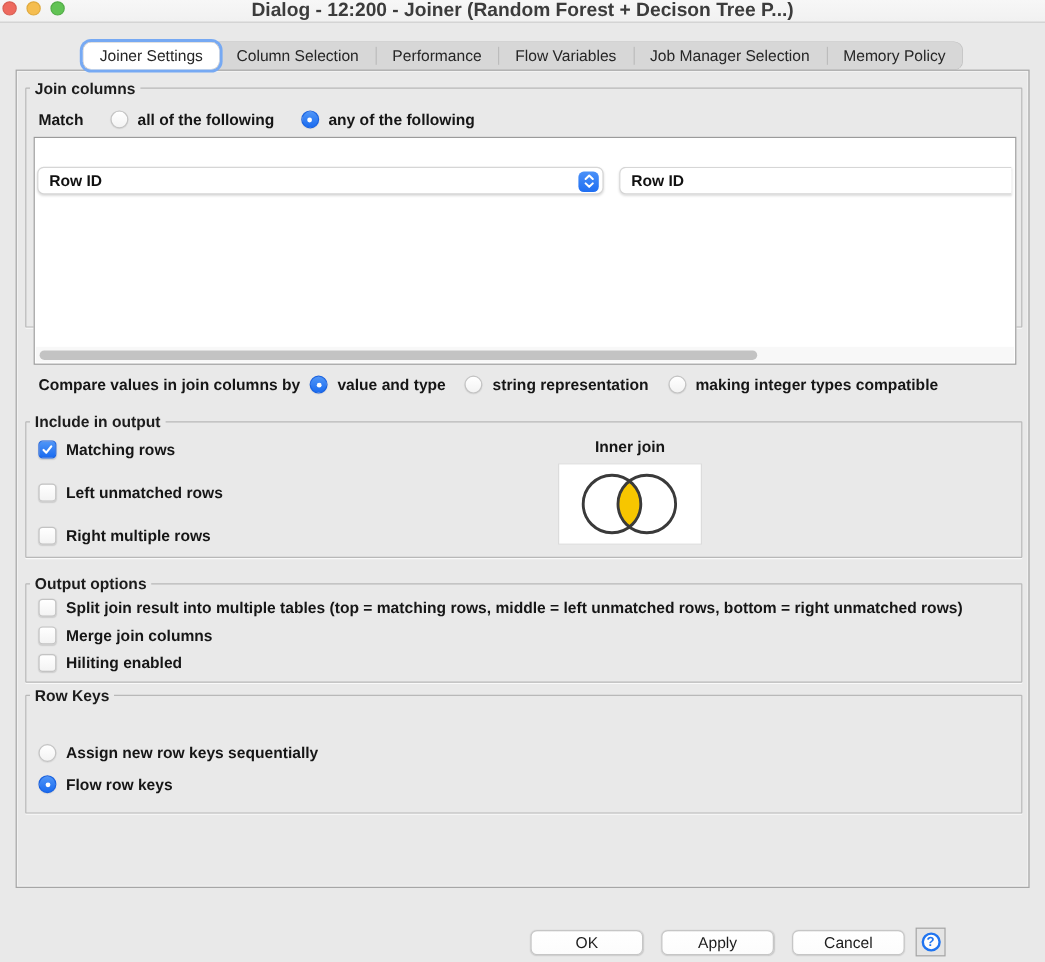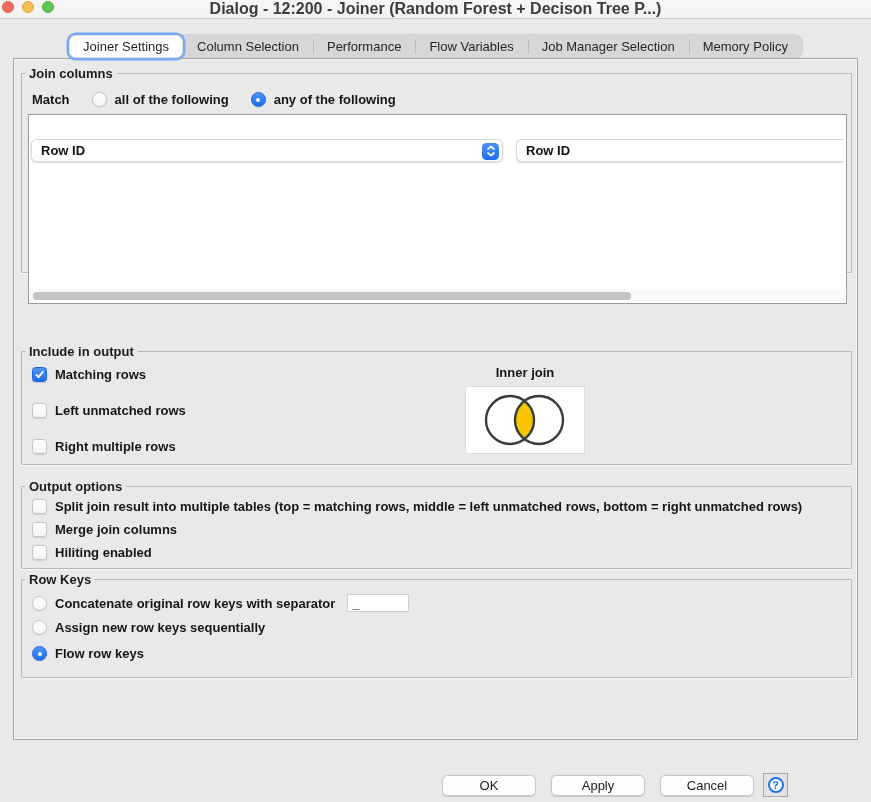--- a/index.html
+++ b/index.html
@@ -251,20 +251,31 @@
           </span>
         </div>
         <div class="combo right">
           <span class="combo-val">Row ID</span>
         </div>
         <div class="hscroll">
           <div class="thumb"></div>
         </div>
       </div>
 
+      <div class="ctl-row" id="row-compare">
+        <span class="lbl">Compare values in join columns by</span>
+        <span class="radio checked"></span>
+        <span class="lbl">value and type</span>
+        <span class="gap"></span>
+        <span class="radio"></span>
+        <span class="lbl">string representation</span>
+        <span class="gap"></span>
+        <span class="radio"></span>
+        <span class="lbl">making integer types compatible</span>
+      </div>
     </div>
 
     <div class="group" id="g-include">
       <span class="gtitle">Include in output</span>
 
       <div class="ctl-row" id="row-matching">
         <span class="checkbox checked">
           <svg width="11" height="11" viewBox="0 0 12 12">
               <path d="M2.5 6.5 L5 9 L9.5 3.2" fill="none" stroke="#ffffff" stroke-width="2" stroke-linecap="round" stroke-linejoin="round"></path>
             </svg>
@@ -318,25 +329,20 @@
         <span class="checkbox">
           
         </span>
         <span class="lbl">Hiliting enabled</span>
       </div>
     </div>
 
     <div class="group" id="g-rowkeys">
       <span class="gtitle">Row Keys</span>
 
-      <div class="ctl-row" id="row-concat">
-        <span class="radio"></span>
-        <span class="lbl">Concatenate original row keys with separator</span>
-        <input class="sep-field" value="_" style="">
-      </div>
       <div class="ctl-row" id="row-assign">
         <span class="radio"></span>
         <span class="lbl">Assign new row keys sequentially</span>
       </div>
       <div class="ctl-row" id="row-keep">
         <span class="radio checked"></span>
         <span class="lbl">Flow row keys</span>
       </div>
     </div>
   </div>

